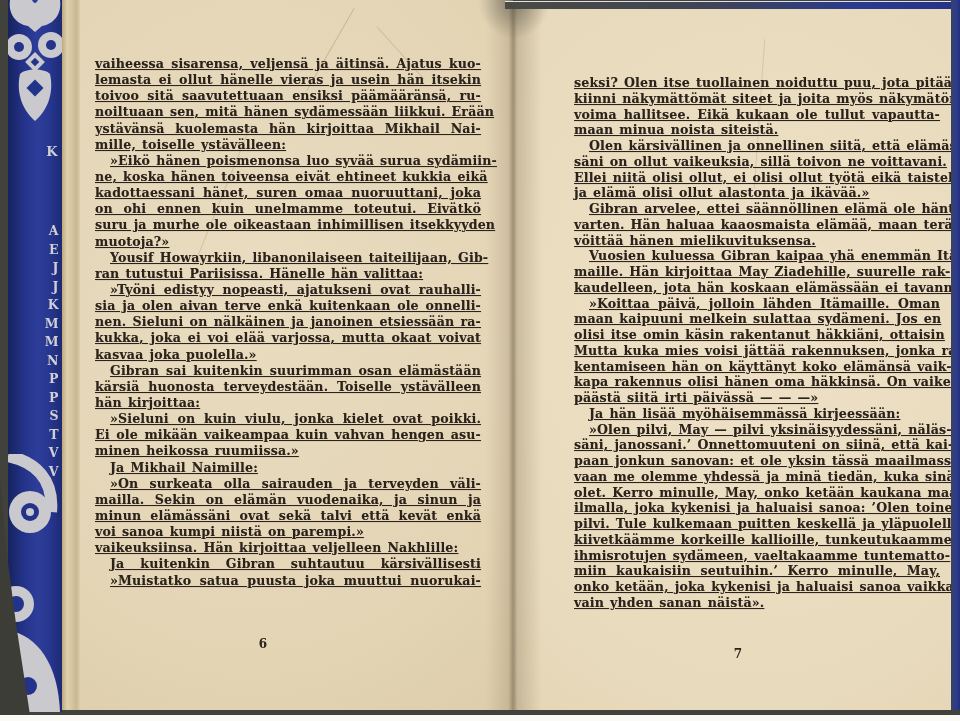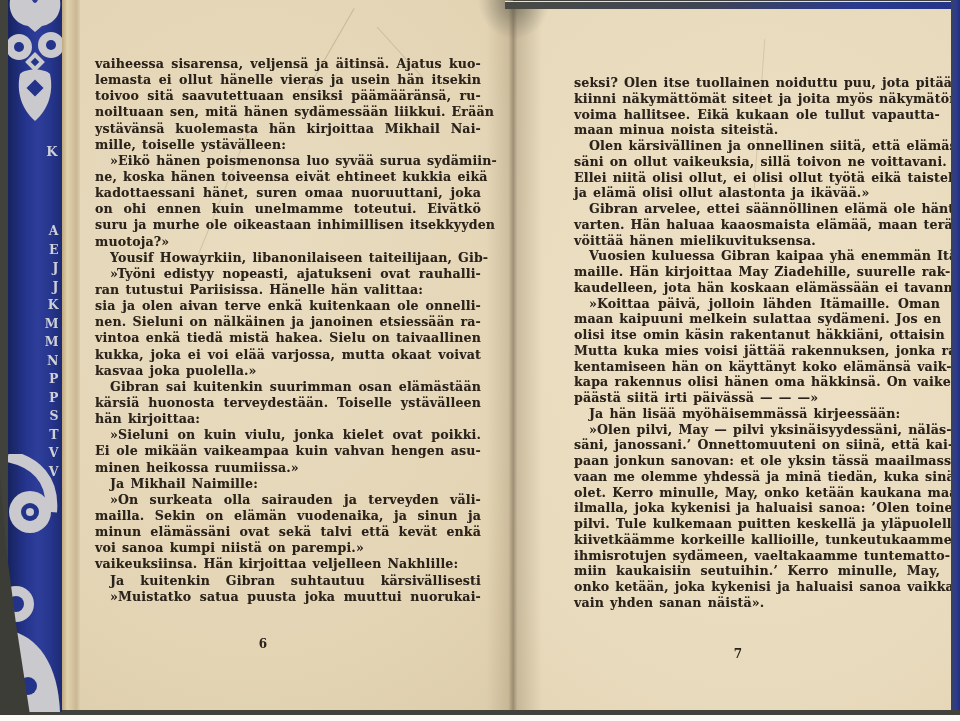--- a/index.html
+++ b/index.html
@@ -33,21 +33,21 @@
   .gutter-top-shadow{position:absolute;left:470px;top:0;width:80px;height:52px;pointer-events:none;
     background:radial-gradient(60% 100% at 55% 0%, rgba(70,70,60,.55), rgba(70,70,60,0) 75%);}
   .cover-strip-top{position:absolute;left:505px;right:0;top:1px;height:8px;border-top:1px solid rgba(255,255,255,.85);
     background:linear-gradient(90deg,#4a4b43 0%,#3f4456 45%,#2a3a8e 78%,#243386 100%);}
   .cover-strip-right{position:absolute;right:0;top:0;bottom:5px;width:9px;
     background:linear-gradient(90deg,#39425f 0%,#2c3b8f 60%,#223077 100%);}
 
   
   .text-col{position:absolute;color:#2b231b;font-weight:bold;font-size:12.5px;
     letter-spacing:.2px;word-spacing:1.5px;white-space:nowrap;
-    text-shadow:.2px .2px 0 rgba(43,35,27,.35);}
+    text-shadow:.2px .2px 0 rgba(43,35,27,.35);text-decoration:underline;}
   .text-col-left{left:15px;top:56px;width:386px;}
   .text-col-right{left:61px;top:66px;width:366px;}
   .text-col-left .line{height:16.15px;line-height:16.15px;}
   .text-col-right .line{height:15.75px;line-height:15.75px;}
   .line{text-align:justify;text-align-last:justify;}
   .line.indent{padding-left:15px;}
   .line.end{text-align-last:left;}
   .page-number{position:absolute;color:#2b231b;font-weight:bold;font-size:12px;width:22px;text-align:center;}
   .page-number-left{left:172px;top:637px;}
   .page-number-right{left:214px;top:638px;}
@@ -126,25 +126,24 @@
           <div class="line">noiltuaan sen, mitä hänen sydämessään liikkui. Erään</div>
           <div class="line">ystävänsä kuolemasta hän kirjoittaa Mikhail Nai-</div>
           <div class="line end">mille, toiselle ystävälleen:</div>
           <div class="line indent">»Eikö hänen poismenonsa luo syvää surua sydämiin-</div>
           <div class="line">ne, koska hänen toiveensa eivät ehtineet kukkia eikä</div>
           <div class="line">kadottaessani hänet, suren omaa nuoruuttani, joka</div>
           <div class="line">on ohi ennen kuin unelmamme toteutui. Eivätkö</div>
           <div class="line">suru ja murhe ole oikeastaan inhimillisen itsekkyyden</div>
           <div class="line end">muotoja?»</div>
           <div class="line indent">Yousif Howayrkiin, libanonilaiseen taiteilijaan, Gib-</div>
+          <div class="line end">ran tutustui Pariisissa. Hänelle hän valittaa:</div>
           <div class="line indent">»Työni edistyy nopeasti, ajatukseni ovat rauhalli-</div>
-          <div class="line end">ran tutustui Pariisissa. Hänelle hän valittaa:</div>
           <div class="line">sia ja olen aivan terve enkä kuitenkaan ole onnelli-</div>
           <div class="line">nen. Sieluni on nälkäinen ja janoinen etsiessään ra-</div>
-          <div class="line">vintoa enkä tiedä mistä hakea. Sielu on taivaallinen</div>
           <div class="line">kukka, joka ei voi elää varjossa, mutta okaat voivat</div>
           <div class="line end">kasvaa joka puolella.»</div>
           <div class="line indent">Gibran sai kuitenkin suurimman osan elämästään</div>
           <div class="line">kärsiä huonosta terveydestään. Toiselle ystävälleen</div>
           <div class="line end">hän kirjoittaa:</div>
           <div class="line indent">»Sieluni on kuin viulu, jonka kielet ovat poikki.</div>
           <div class="line">Ei ole mikään vaikeampaa kuin vahvan hengen asu-</div>
           <div class="line end">minen heikossa ruumiissa.»</div>
           <div class="line indent end">Ja Mikhail Naimille:</div>
           <div class="line indent">»On surkeata olla sairauden ja terveyden väli-</div>

